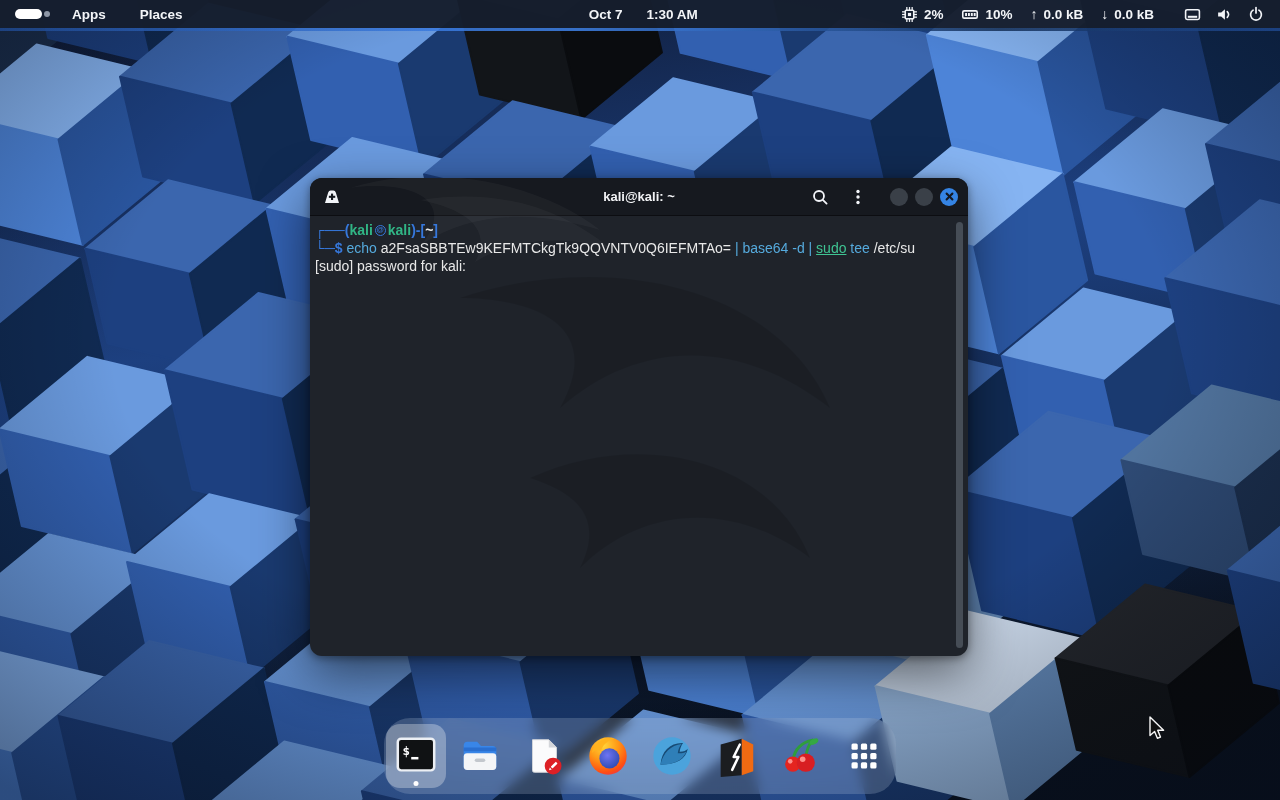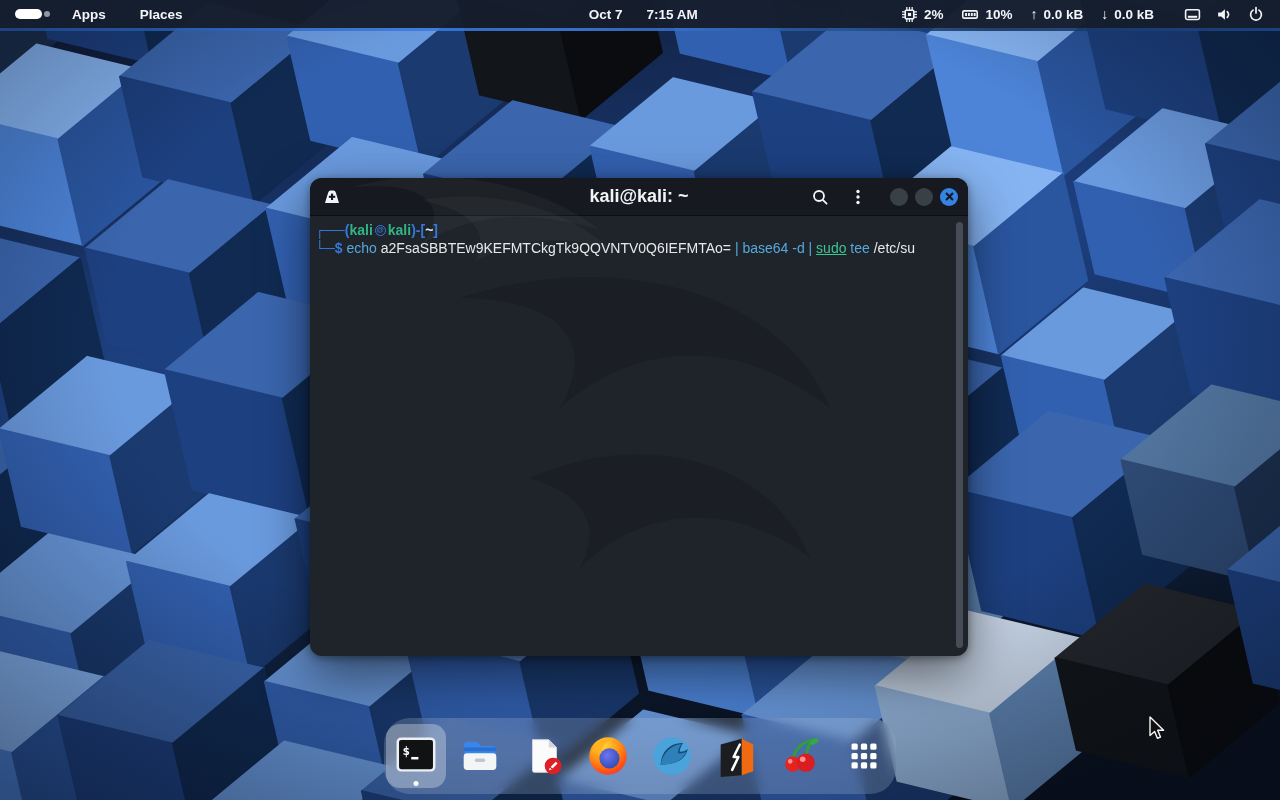--- a/index.html
+++ b/index.html
@@ -28,21 +28,21 @@
 
   
   #terminal { position:absolute; left:310px; top:178px; width:658px; height:478px;
               border-radius:12px; overflow:hidden; z-index:20;
               background:var(--terminal-bg,#1f232a);
               box-shadow:0 18px 50px rgba(0,0,0,0.55), 0 2px 8px rgba(0,0,0,0.4); }
   #term-header { position:relative; height:38px; background:var(--titlebar-bg,#16191f);
                  display:flex; align-items:center; padding:0 10px;
                  border-bottom:1px solid rgba(0,0,0,0.45); }
   .term-title { position:absolute; left:50%; transform:translateX(-50%);
-                color:#f2f3f5; font-size:18px; font-weight:700; white-space:nowrap;text-align:center; }
+                color:#f2f3f5; font-size:13px; font-weight:700; white-space:nowrap;text-align:center; }
   .hdr-btn { width:24px; height:24px; display:flex; align-items:center; justify-content:center;
              border-radius:6px; }
   .hdr-right { margin-left:auto; display:flex; align-items:center; gap:14px; }
   .win-btns { display:flex; align-items:center; gap:7px; margin-left:6px; }
   .win-circle { width:18px; height:18px; border-radius:50%; background:#3a4048;
                 display:flex; align-items:center; justify-content:center; }
   .win-circle.close { background:var(--accent-blue,#3584e4); }
 
   #term-body { position:absolute; top:38px; left:0; right:0; bottom:0; padding:5px 14px 0 5px; }
   #term-content { font-family:Liberation Sans, sans-serif; font-size:14px;
@@ -427,21 +427,21 @@
       <div style="display:flex;align-items:center;">
         <span class="ws-pill"></span>
         <span class="ws-dot"></span>
       </div>
       <div class="panel-menu">Apps</div>
       <div class="panel-menu">Places</div>
     </div>
 
     <div class="panel-center">
       <span>Oct 7</span>
-      <span>7:15 AM</span>
+      <span>1:30 AM</span>
     </div>
 
     <div class="panel-right">
       <div class="metric">
         <svg width="17" height="17" viewBox="0 0 16 16">
           <g stroke="#f2f4f8" stroke-width="1.2">
             <line x1="5.5" y1="1" x2="5.5" y2="4"></line>
               <line x1="8" y1="1" x2="8" y2="4"></line>
               <line x1="10.5" y1="1" x2="10.5" y2="4"></line>
             <line x1="5.5" y1="12" x2="5.5" y2="15"></line>
@@ -543,20 +543,21 @@
             </svg>
           </div>
         </div>
       </div>
     </div>
 
     <div id="term-body">
       <div id="term-content">
           <div class="term-line"><span class="c-blue">┌──(</span><span class="c-green">kali</span><span class="c-blue kali-at"></span><span class="c-green">kali</span><span class="c-blue">)-[</span><span class="c-white b">~</span><span class="c-blue">]</span></div>
           <div class="term-line"><span class="c-blue">└─$ </span><span class="c-cyan">echo</span><span class="c-white"> a2FsaSBBTEw9KEFMTCkgTk9QQVNTV0Q6IEFMTAo= </span><span class="c-cyan">|</span><span class="c-white"> </span><span class="c-cyan">base64</span><span class="c-cyan"> -d</span><span class="c-white"> </span><span class="c-cyan">|</span><span class="c-white"> </span><span class="c-teal u">sudo</span><span class="c-white"> </span><span class="c-cyan">tee</span><span class="c-white"> /etc/su</span></div>
+          <div class="term-line"><span class="c-white">[sudo] password for kali:</span></div>
         </div>
       <div id="term-scrollbar"></div>
     </div>
   </div>
 
   <div id="dock">
     <div class="dock-item active">
       <svg width="46" height="46" viewBox="0 0 48 48">
         <rect x="5" y="6" width="38" height="33" rx="3.5" fill="#101214" stroke="#eceff4" stroke-width="2.6"></rect>
         <text x="10" y="23" font-family="DejaVu Sans Mono, monospace" font-size="13" font-weight="bold" fill="#ffffff">$</text>

